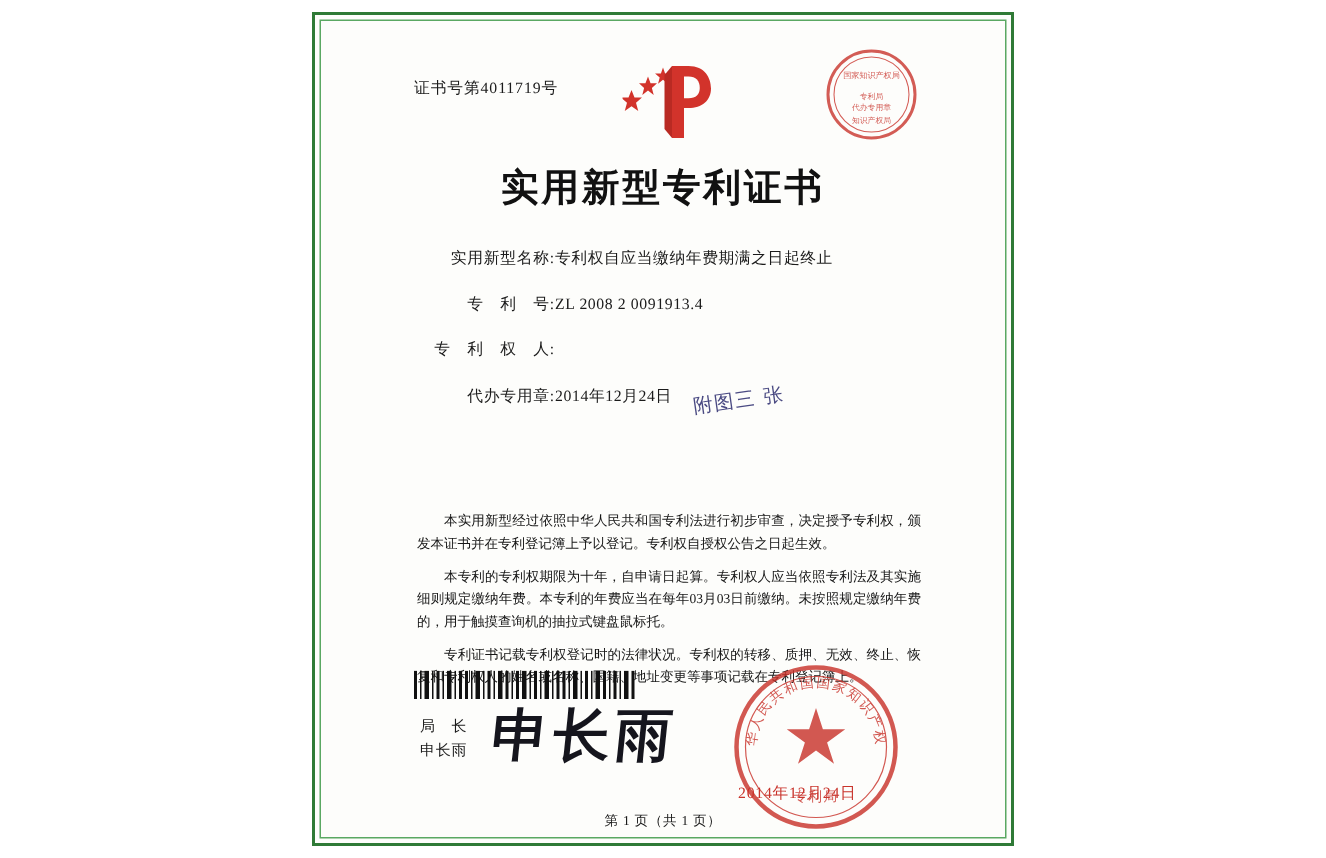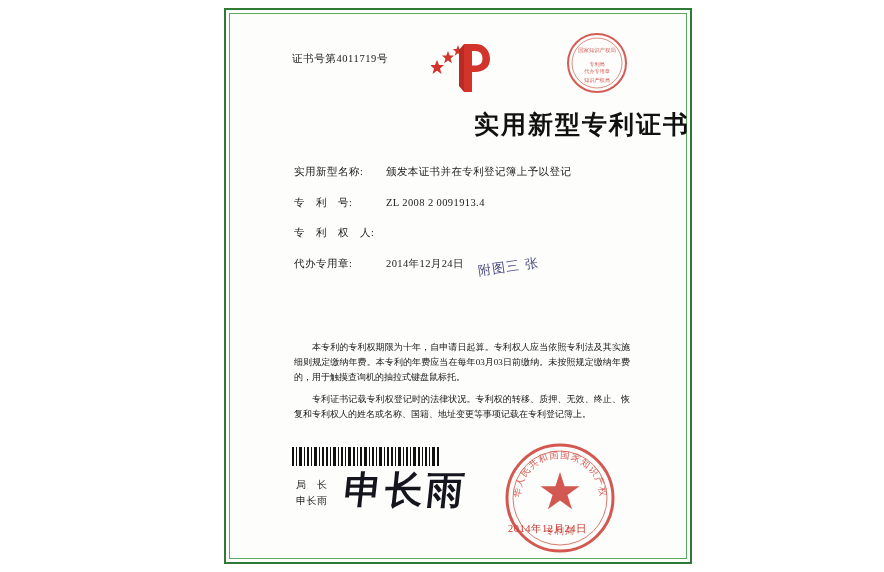--- a/index.html
+++ b/index.html
@@ -18,21 +18,21 @@
   #page {
     position: relative;
     width: 884px;
     height: 572px;
     background: #ffffff;
   }
 
   
   .sheet {
     position: absolute;
-    left: 224px;
+    left: 208px;
     top: 8px;
     width: 468px;
     height: 556px;
     background: #fdfdfb;
     border: 2px solid #2f7a36;
     box-sizing: border-box;
   }
   .sheet-inner {
     position: absolute;
     left: 3px;
@@ -71,21 +71,21 @@
     width: 62px;
     height: 62px;
   }
 
   
   .title {
     position: absolute;
     left: 0;
     right: 0;
     top: 98px;
-    text-align: right;
+    text-align: center;
     font-family: Liberation Serif, serif;
     font-size: 25px;
     font-weight: bold;
     letter-spacing: 2px;
     color: #111;
   }
 
   
   .fields {
     position: absolute;
@@ -98,20 +98,21 @@
     align-items: baseline;
     margin-bottom: 16.5px;
     font-size: 10.5px;
     color: #1b1b1b;
     white-space: nowrap;
   }
   .field .lab {
     width: 92px;
     flex: 0 0 92px;
     letter-spacing: 0.5px;
+    text-align: right;
   }
   .field .val {
     letter-spacing: 0.4px;
   }
 
   
   .body-text {
     position: absolute;
     left: 68px;
     top: 330px;
@@ -234,38 +235,39 @@
         <text x="31" y="41" font-size="5.2" fill="#c9342c" text-anchor="middle" font-family="DejaVu Serif, serif">代办专用章</text>
         <text x="31" y="50" font-size="5.2" fill="#c9342c" text-anchor="middle" font-family="DejaVu Serif, serif">知识产权局</text>
       </svg>
     </div>
 
     <div class="title">实用新型专利证书</div>
 
     <div class="fields">
       <div class="field">
         <span class="lab">实用新型名称:</span>
-        <span class="val">颁发本证书并在专利登记簿上予以登记</span>
+        <span class="val">专利权自应当缴纳年费期满之日起终止</span>
       </div>
       <div class="field">
         <span class="lab">专　利　号:</span>
         <span class="val">ZL 2008 2 0091913.4</span>
       </div>
       <div class="field">
         <span class="lab">专　利　权　人:</span>
       </div>
       <div class="field">
         <span class="lab">代办专用章:</span>
         <span class="val">2014年12月24日</span>
       </div>
     </div>
 
     <div class="handwrite">附图三 张</div>
 
     <div class="body-text">
+      <p>本实用新型经过依照中华人民共和国专利法进行初步审查，决定授予专利权，颁发本证书并在专利登记簿上予以登记。专利权自授权公告之日起生效。</p>
       <p>本专利的专利权期限为十年，自申请日起算。专利权人应当依照专利法及其实施细则规定缴纳年费。本专利的年费应当在每年03月03日前缴纳。未按照规定缴纳年费的，用于触摸查询机的抽拉式键盘鼠标托。</p>
       <p>专利证书记载专利权登记时的法律状况。专利权的转移、质押、无效、终止、恢复和专利权人的姓名或名称、国籍、地址变更等事项记载在专利登记簿上。</p>
     </div>
 
     <div class="barcode">
       <svg width="148" height="19" viewBox="0 0 148 19">
         <g fill="#111">
           <rect x="0" y="0" width="2" height="19"></rect>
             <rect x="4" y="0" width="1" height="19"></rect>
           <rect x="7" y="0" width="3" height="19"></rect>
@@ -324,15 +326,16 @@
           <textPath href="#sealArc" startOffset="50%" text-anchor="middle">中华人民共和国国家知识产权局</textPath>
         </text>
         <g fill="#c9342c">
           <polygon points="56,30 60.6,44.2 75.5,44.2 63.4,53 68,67.2 56,58.4 44,67.2 48.6,53 36.5,44.2 51.4,44.2"></polygon>
         </g>
         <text x="56" y="92" font-size="9" fill="#c9342c" text-anchor="middle" font-family="DejaVu Serif, serif" letter-spacing="1">专利局</text>
       </svg>
     </div>
     <div class="seal-date">2014年12月24日</div>
 
+    <div class="footer">第 1 页（共 1 页）</div>
 
   </div>
 </div>
 
 </body></html>

